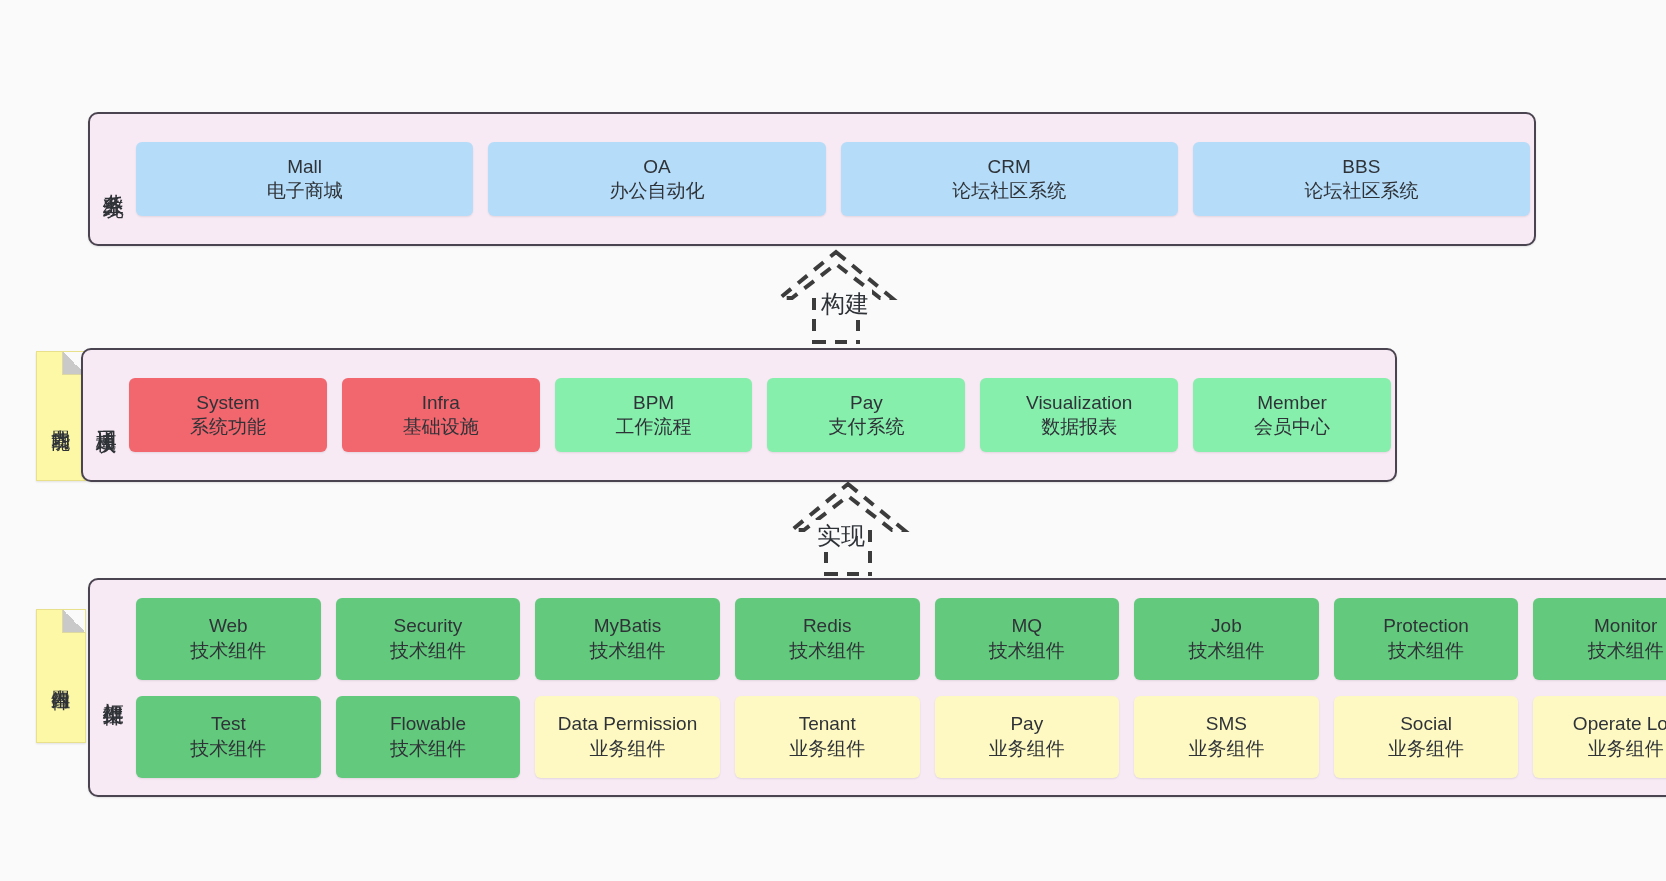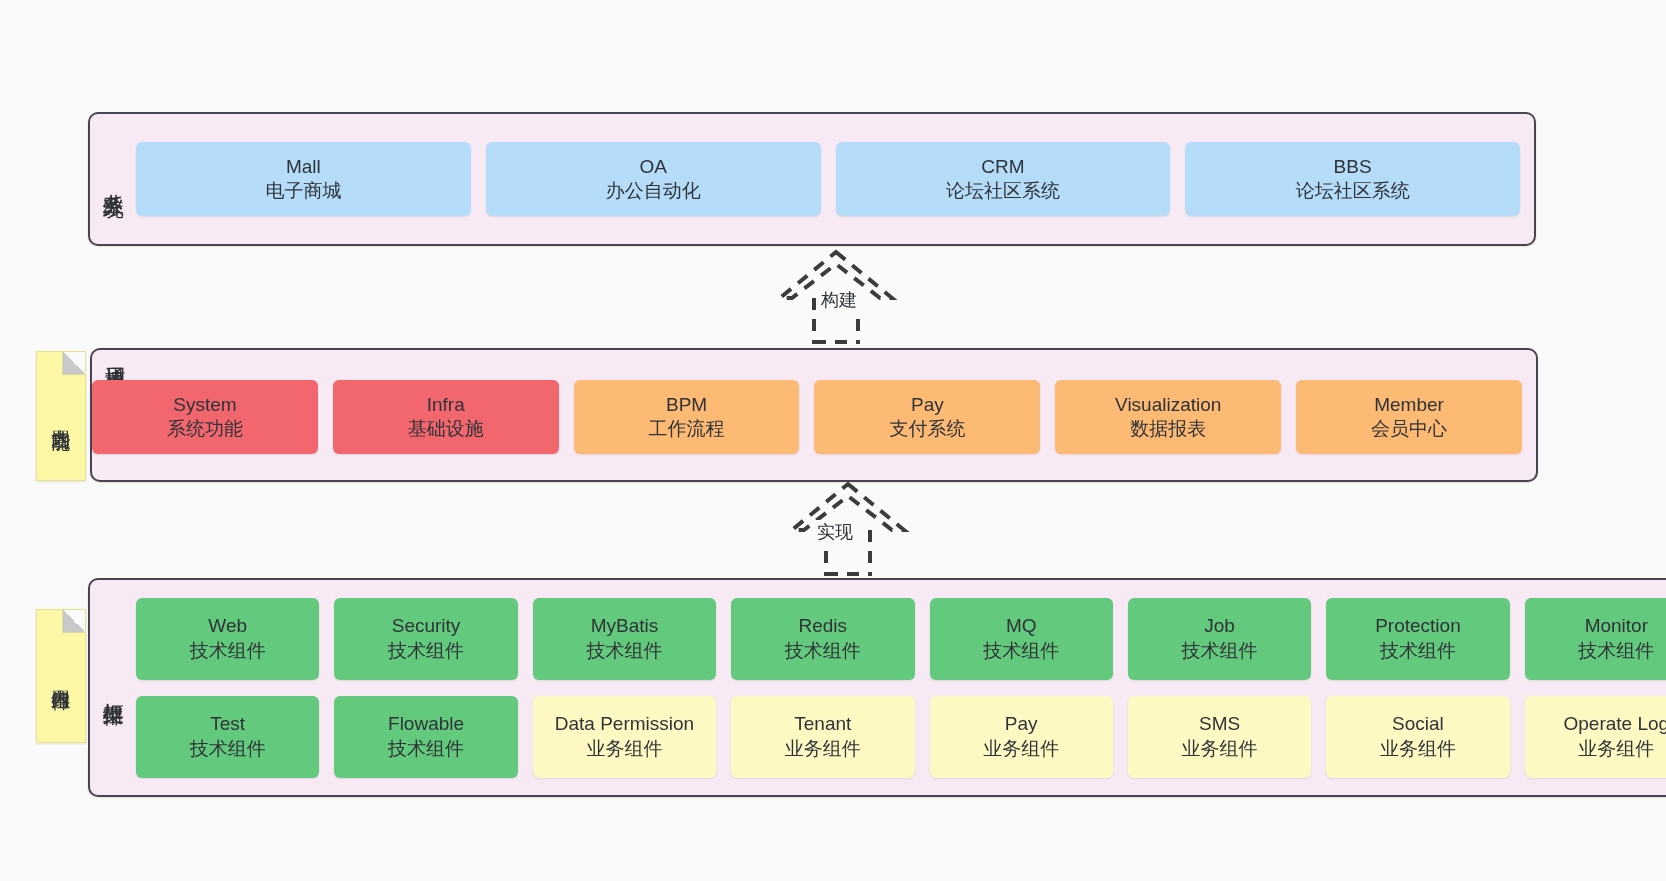--- a/index.html
+++ b/index.html
@@ -48,21 +48,21 @@
     color: #2f3338;
     white-space: nowrap;
     user-select: none;
   }
   .layer-body {
     flex: 1 1 auto;
     display: flex;
     flex-direction: column;
     justify-content: center;
     gap: 16px;
-    padding: 0 14px 0 0;
+    padding: 0 4px 0 0;
   }
   .row {
     display: flex;
     gap: 15px;
   }
   .cell {
     flex: 1 1 0;
     box-sizing: border-box;
     border-radius: 6px;
     display: flex;
@@ -75,29 +75,29 @@
     color: #2f3338;
     padding: 4px 6px;
     box-shadow: 0 1px 2px rgba(0,0,0,0.09);
   }
   .cell .en { white-space: normal; }
   .cell .cn { white-space: nowrap; }
 
   
   .c-blue        { background: #b5ddfa; }
   .c-red         { background: #f2666e; }
-  .c-pink        { background: #fdba74; }
+  .c-pink        { background: #86efac; }
   .c-green       { background: #63ca7d; }
   .c-lightgreen  { background: #fef9c3; }
 
   
   #layer-business   { left: 88px;  top: 112px; width: 1448px; height: 134px; }
   #layer-business .cell  { height: 74px; }
 
-  #layer-modules    { left: 90px;  top: 348px; width: 1448px; height: 134px; flex-direction: column; }
+  #layer-modules    { left: 81px;  top: 348px; width: 1316px; height: 134px; }
   #layer-modules .cell   { height: 74px; }
 
   #layer-framework  { left: 88px;  top: 578px; width: 1636px; height: 219px; }
   #layer-framework .cell { height: 82px; }
 
   
   .sticky {
     position: absolute;
     background: #fcf8a6;
     border: 1px solid #e8e08a;
@@ -124,21 +124,21 @@
     border-bottom: 1px solid #ddd8a0;
   }
   #sticky-modules   { left: 36px; top: 351px; width: 48px; height: 128px; }
   #sticky-framework { left: 36px; top: 609px; width: 48px; height: 132px; }
 
   
   .connector { position: absolute; }
   .connector svg { display: block; overflow: visible; }
   .connector-label {
     position: absolute;
-    font-size: 18px;
+    font-size: 24px;
     color: #2f3338;
     background: #fafafa;
     padding: 0 3px;
     white-space: nowrap;
     user-select: none;
   }
   #connector-build      { left: 756px; top: 252px; width: 160px; height: 92px; }
   #connector-build .connector-label   { left: 62px; top: 36px; }
   #connector-implement  { left: 768px; top: 484px; width: 160px; height: 92px; }
   #connector-implement .connector-label { left: 46px; top: 36px; }

